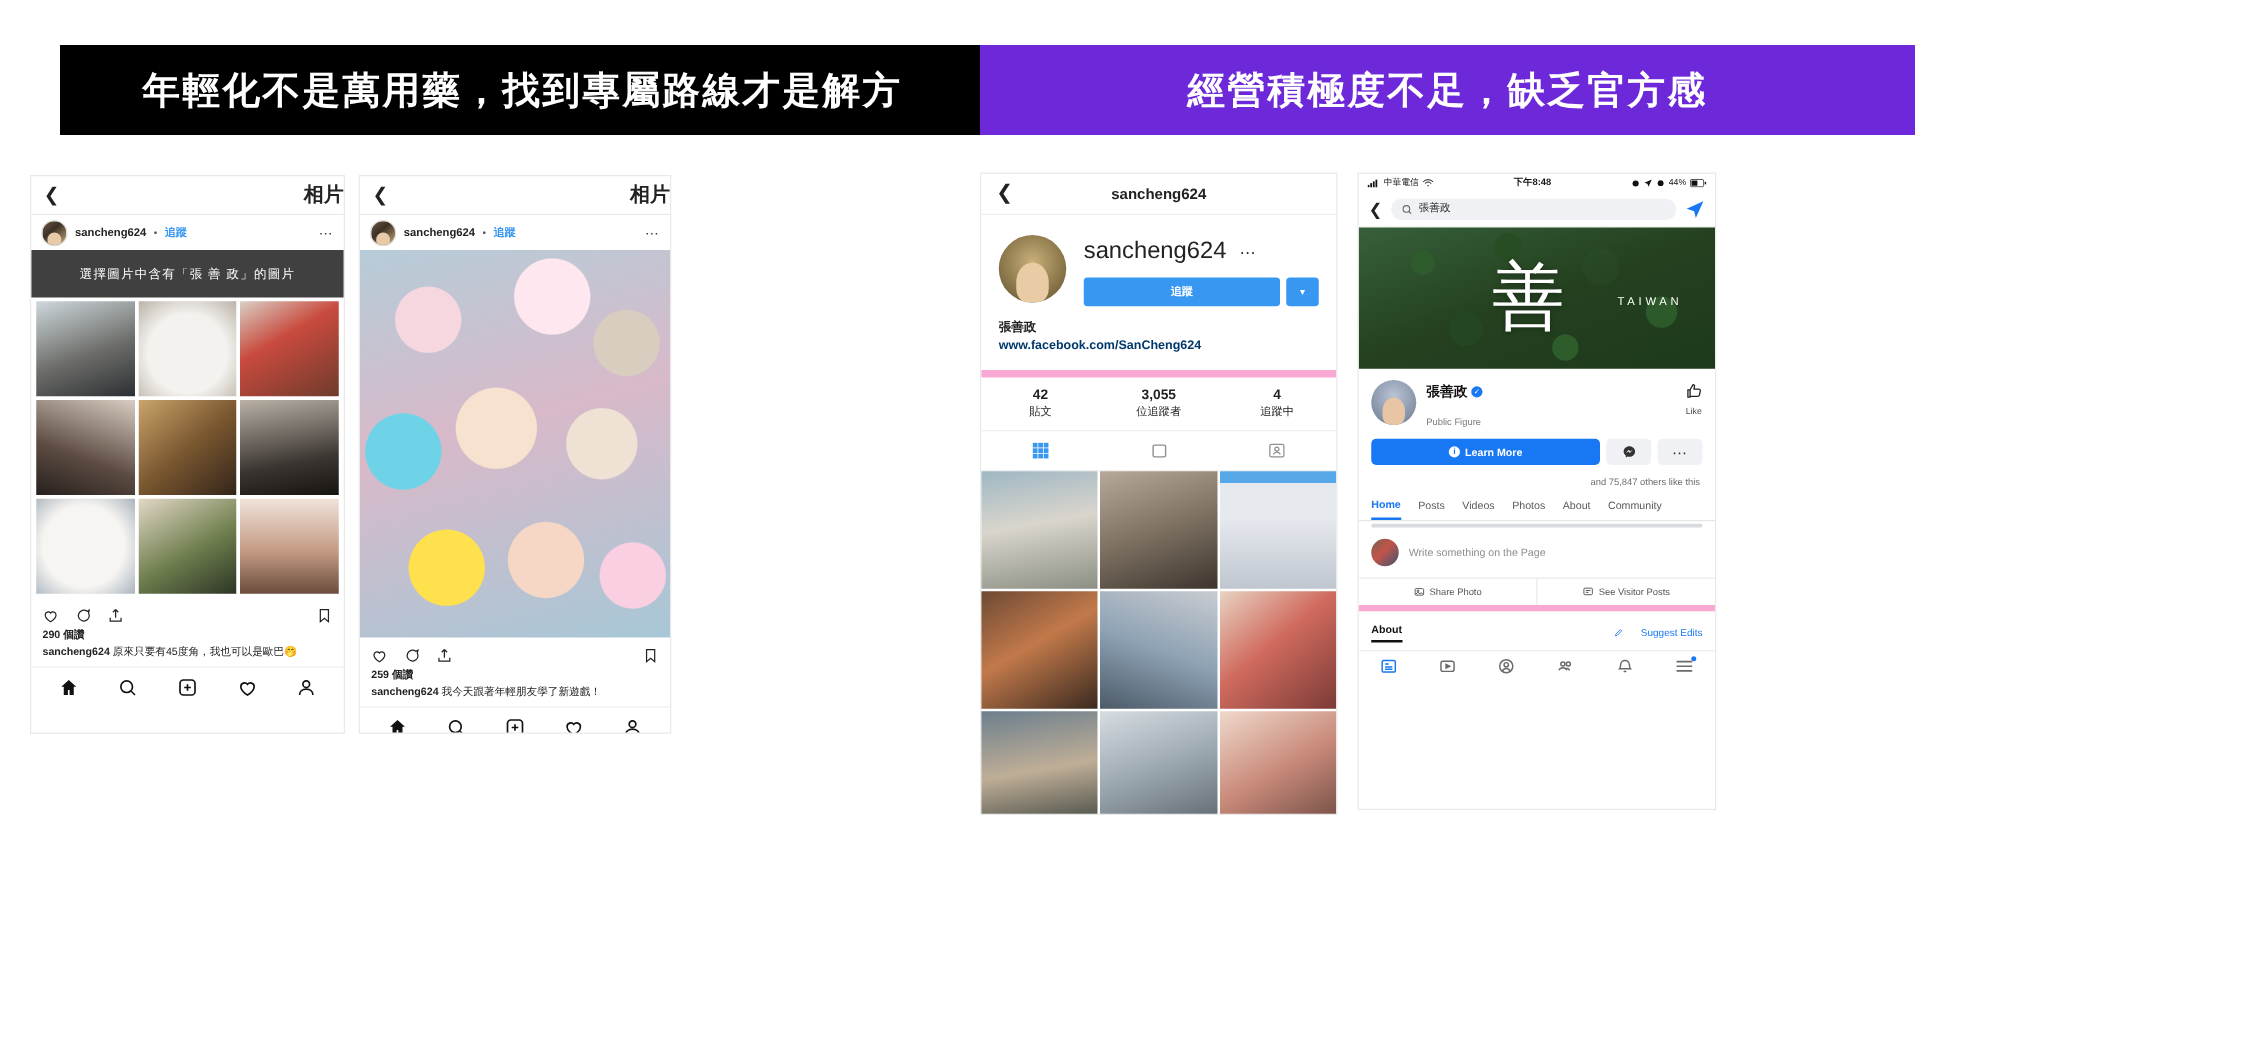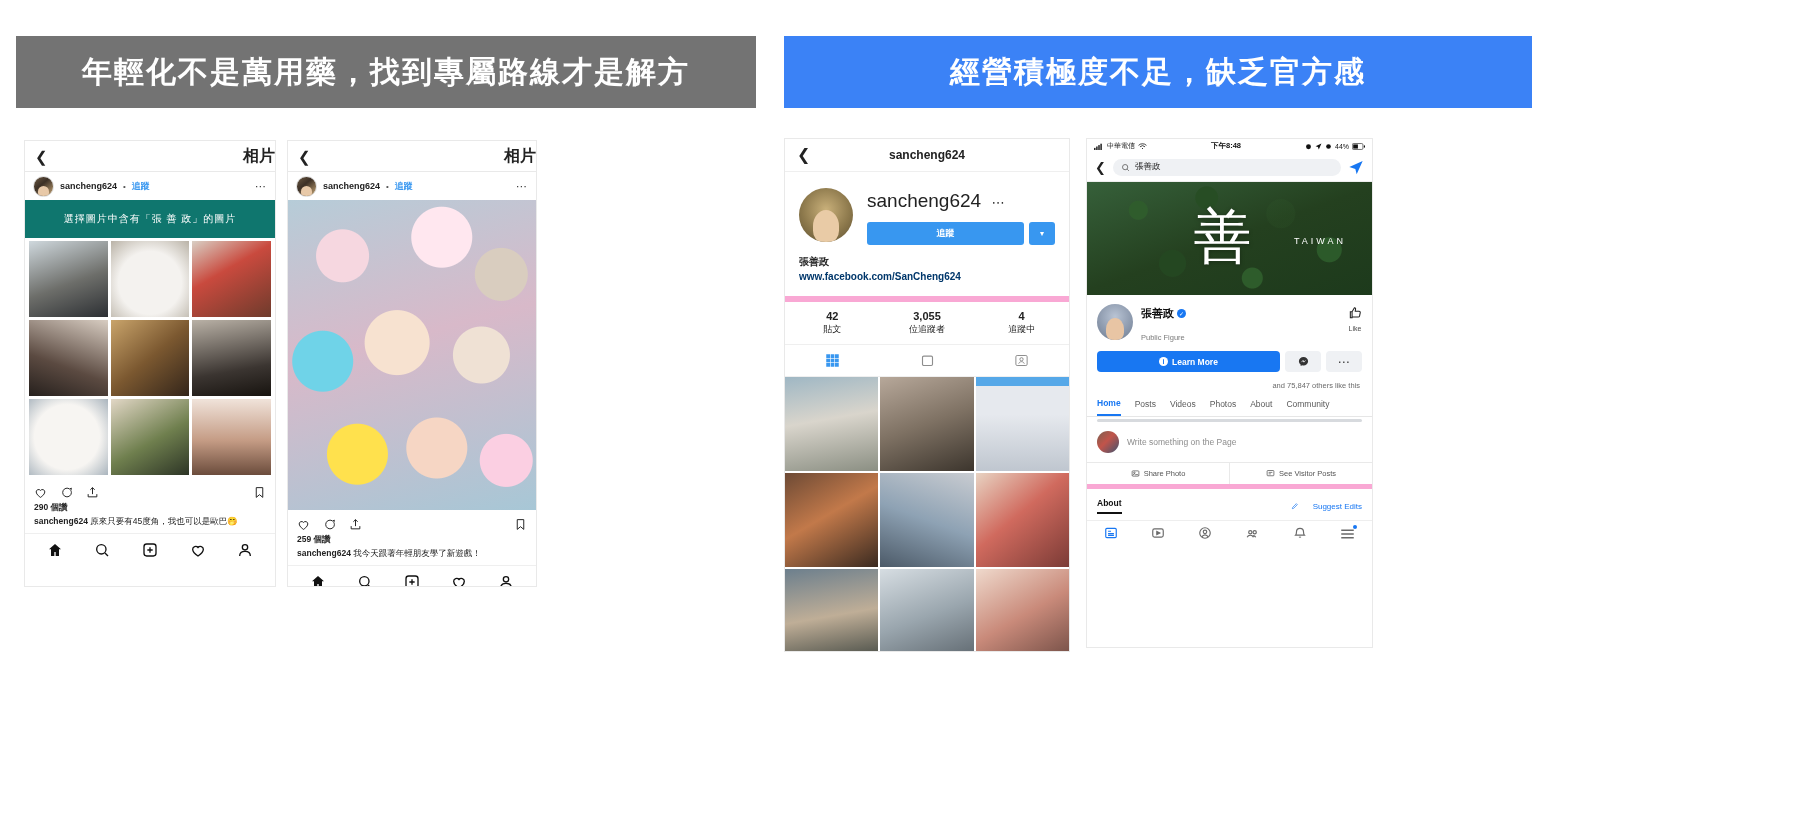--- a/index.html
+++ b/index.html
@@ -50,21 +50,21 @@
   }
   .ig-avatar::after{
     content:"";position:absolute;left:4px;top:9px;width:11px;height:11px;
     border-radius:50% 50% 40% 40%;background:#e8c9a8;
   }
   .ig-username{font-size:9px;font-weight:bold;color:#222;}
   .ig-follow{font-size:9px;font-weight:bold;color:#3897f0;}
   .ig-dots{margin-left:auto;font-size:11px;color:#333;letter-spacing:1px;}
 
   .ig-banner{
-    background:#0f766e;color:#fff;
+    background:#404040;color:#fff;
     font-size:10px;text-align:center;
     padding:12px 6px;letter-spacing:1px;
   }
 
   .grid3{display:grid;grid-template-columns:repeat(3,1fr);gap:3px;padding:3px 4px;}
   .cell{height:76px;background:#ddd;position:relative;overflow:hidden;}
 
   .ig-actions{display:flex;align-items:center;gap:13px;padding:8px 9px 3px 9px;}
   .ig-actions .save{margin-left:auto;}
   .icn{width:13px;height:13px;display:block;}
@@ -219,24 +219,24 @@
   .fb-bottomnav .nv{position:relative;}
   .fb-dot{
     position:absolute;right:-2px;top:-1px;width:4px;height:4px;border-radius:50%;background:#1877f2;
   }
 </style>
 </head>
 <body>
 
 <div class="slide">
 
-  <div class="banner" id="banner-left" style="background: #737373;">
+  <div class="banner" id="banner-left" style="background: #000000; margin-left: 32px;">
     <span class="banner-text">年輕化不是萬用藥，找到專屬路線才是解方</span>
   </div>
-  <div class="banner" id="banner-right" style="background: #3b82f6;">
+  <div class="banner" id="banner-right" style="background: #6d28d9;">
     <span class="banner-text">經營積極度不足，缺乏官方感</span>
   </div>
 
   <div class="phone shot-border" style="left:24px;top:140px;width:250px;height:445px;">
     <div class="ig-nav">
       <span class="back">❮</span>
       <span class="ttl">相片</span>
     </div>
 
     <div class="ig-userrow">

